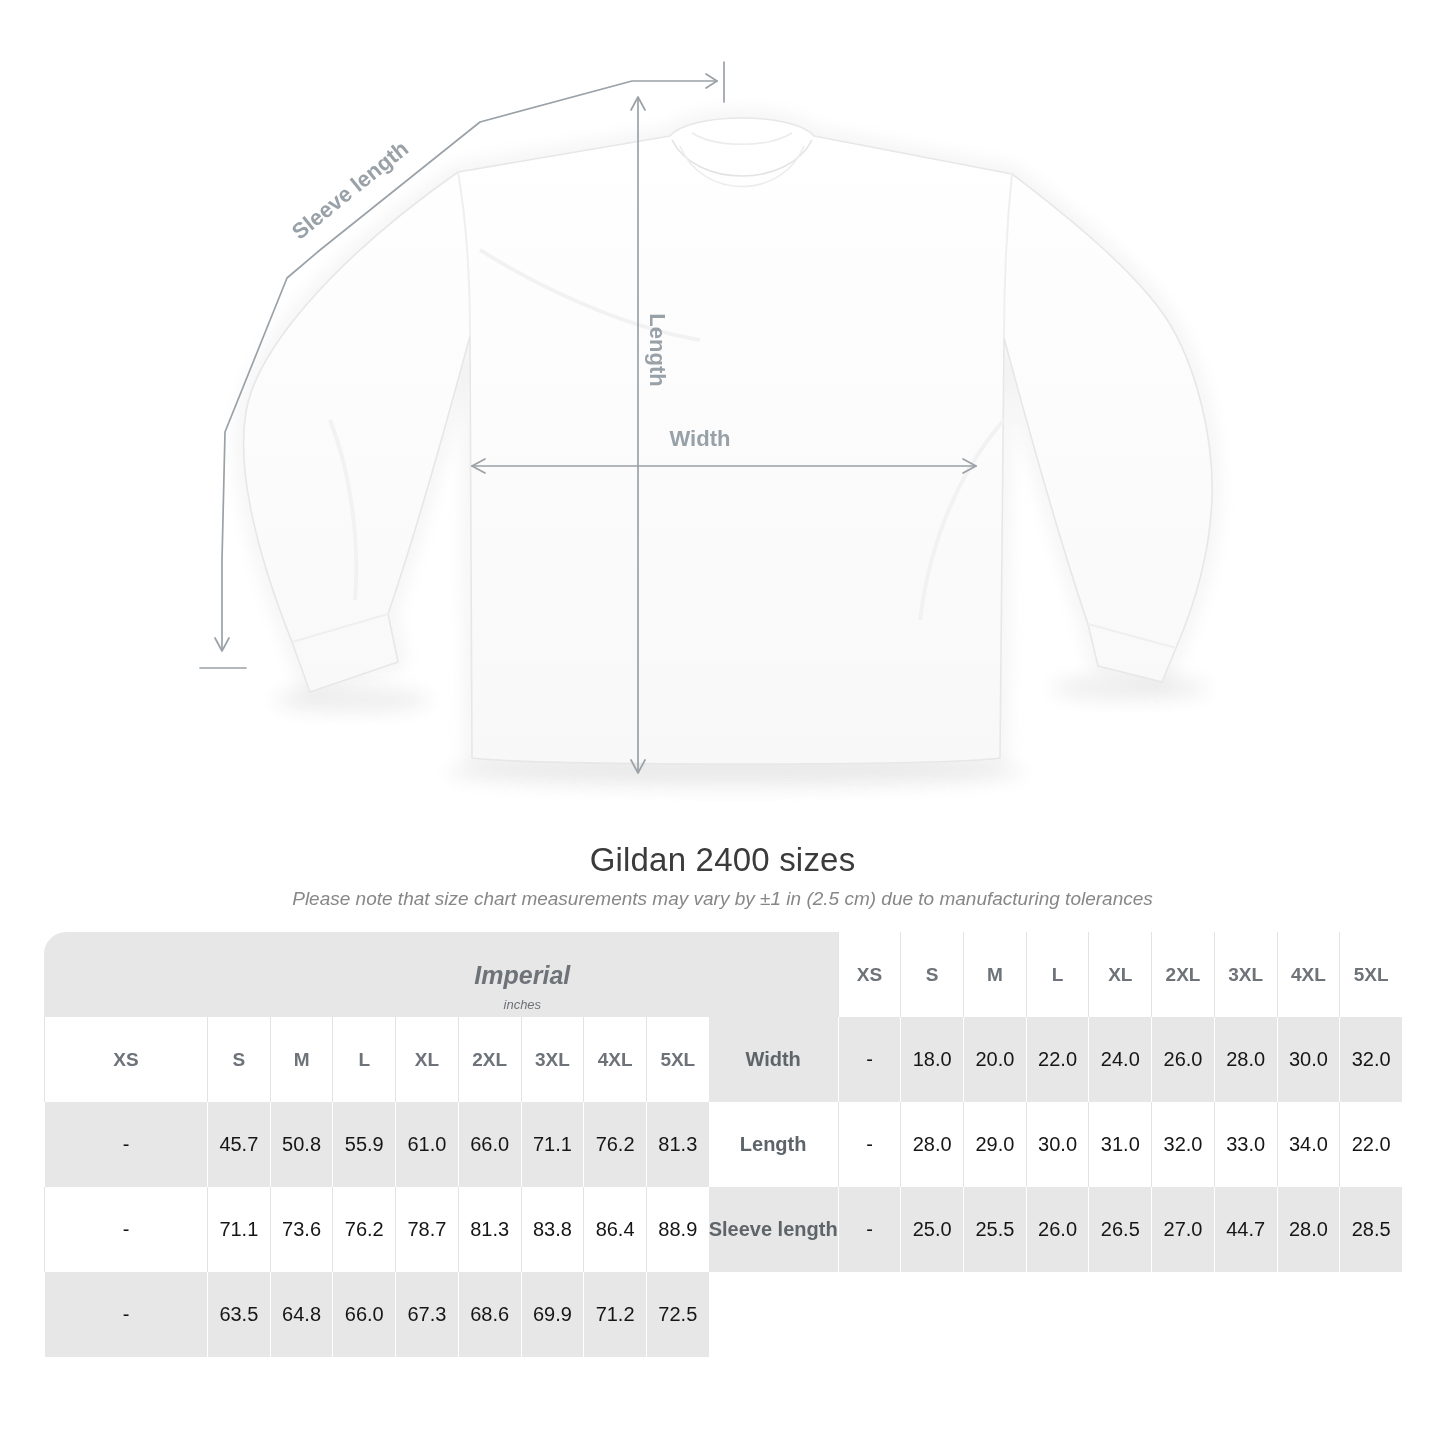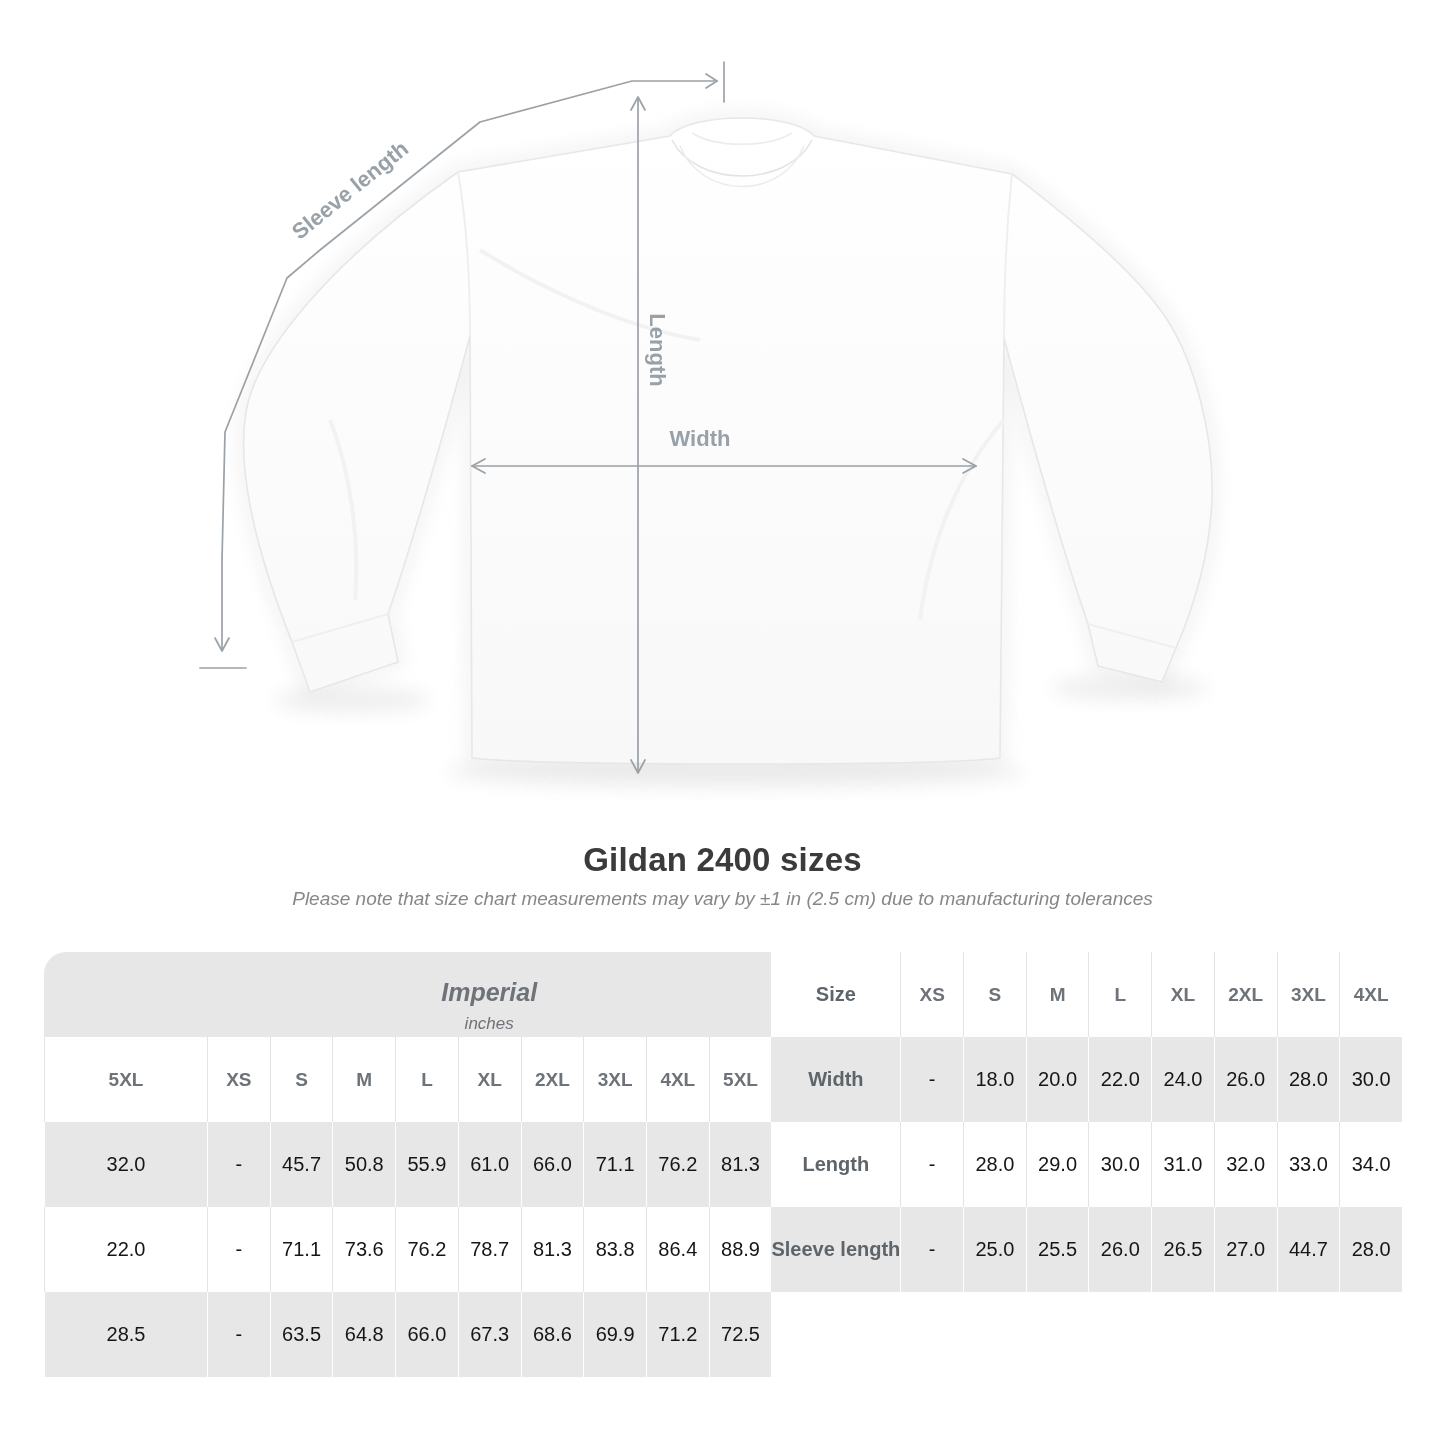--- a/index.html
+++ b/index.html
@@ -3,43 +3,43 @@
 <meta charset="utf-8">
 <style>
   html,body{margin:0;padding:0;background:#ffffff;}
   body{
     width:1445px;height:1445px;position:relative;overflow:hidden;
     font-family:"Liberation Sans","DejaVu Sans",sans-serif;
     -webkit-font-smoothing:antialiased;
   }
   .diagram-wrap{position:absolute;top:0;left:0;width:1445px;height:825px;}
   .heading{position:absolute;top:841px;left:0;width:1445px;text-align:center;}
-  .heading h1{margin:0;font-size:33px;font-weight:bold;color:#3b3b3b;letter-spacing:.2px;}
+  .heading h1{margin:0;font-size:33px;font-weight:normal;color:#3b3b3b;letter-spacing:.2px;}
   .heading p{margin:9px 0 0 0;font-size:19px;font-style:italic;color:#878787;}
 
   .table-card{
-    position:absolute;top:952px;left:44px;width:1358px;height:448px;
+    position:absolute;top:932px;left:44px;width:1358px;height:448px;
     border-radius:22px;overflow:hidden;background:#ffffff;
   }
   .size-grid{
     display:grid;width:100%;height:100%;
     grid-template-columns:163px repeat(18,1fr);
     grid-auto-rows:85px;
   }
   .cell{
     display:flex;align-items:center;justify-content:center;
     border-left:1px solid #e3e3e3;
     font-size:20px;color:#161616;background:#ffffff;
     white-space:nowrap;
   }
   .cell.first{border-left:none;}
   .cell.band{height:108px;background:#e8e7e7;border-left:none;}
   .cell.band.group{grid-column:span 9;flex-direction:column;gap:7px;}
   .unit-label{font-size:25px;font-weight:bold;font-style:italic;color:#6d7378;}
-  .unit-sub{font-size:17px;font-style:italic;color:#6d7378;}
+  .unit-sub{font-size:13px;font-style:italic;color:#6d7378;}
   .cell.head{font-weight:bold;font-size:19px;color:#6d7378;}
   .cell.rlabel{font-weight:bold;font-size:20px;color:#5e656a;}
   .cell.gray{background:#e8e7e7;border-left-color:#ffffff;}
 </style>
 </head>
 <body>
 
 <div class="diagram-wrap">
   <svg width="1445" height="825" viewBox="0 0 1445 825">
     <defs>
@@ -116,21 +116,20 @@
 </div>
 
 <div class="table-card">
   <div class="size-grid">
     <div class="cell band first"></div>
     <div class="cell band group">
       <div class="unit-label">Imperial</div>
       <div class="unit-sub">inches</div>
     </div>
 
-  <div class="cell first rlabel">Size</div>
       <div class="cell head">XS</div>
       <div class="cell head">S</div>
       <div class="cell head">M</div>
       <div class="cell head">L</div>
       <div class="cell head">XL</div>
       <div class="cell head">2XL</div>
       <div class="cell head">3XL</div>
       <div class="cell head">4XL</div>
       <div class="cell head">5XL</div>
       <div class="cell head">XS</div>

